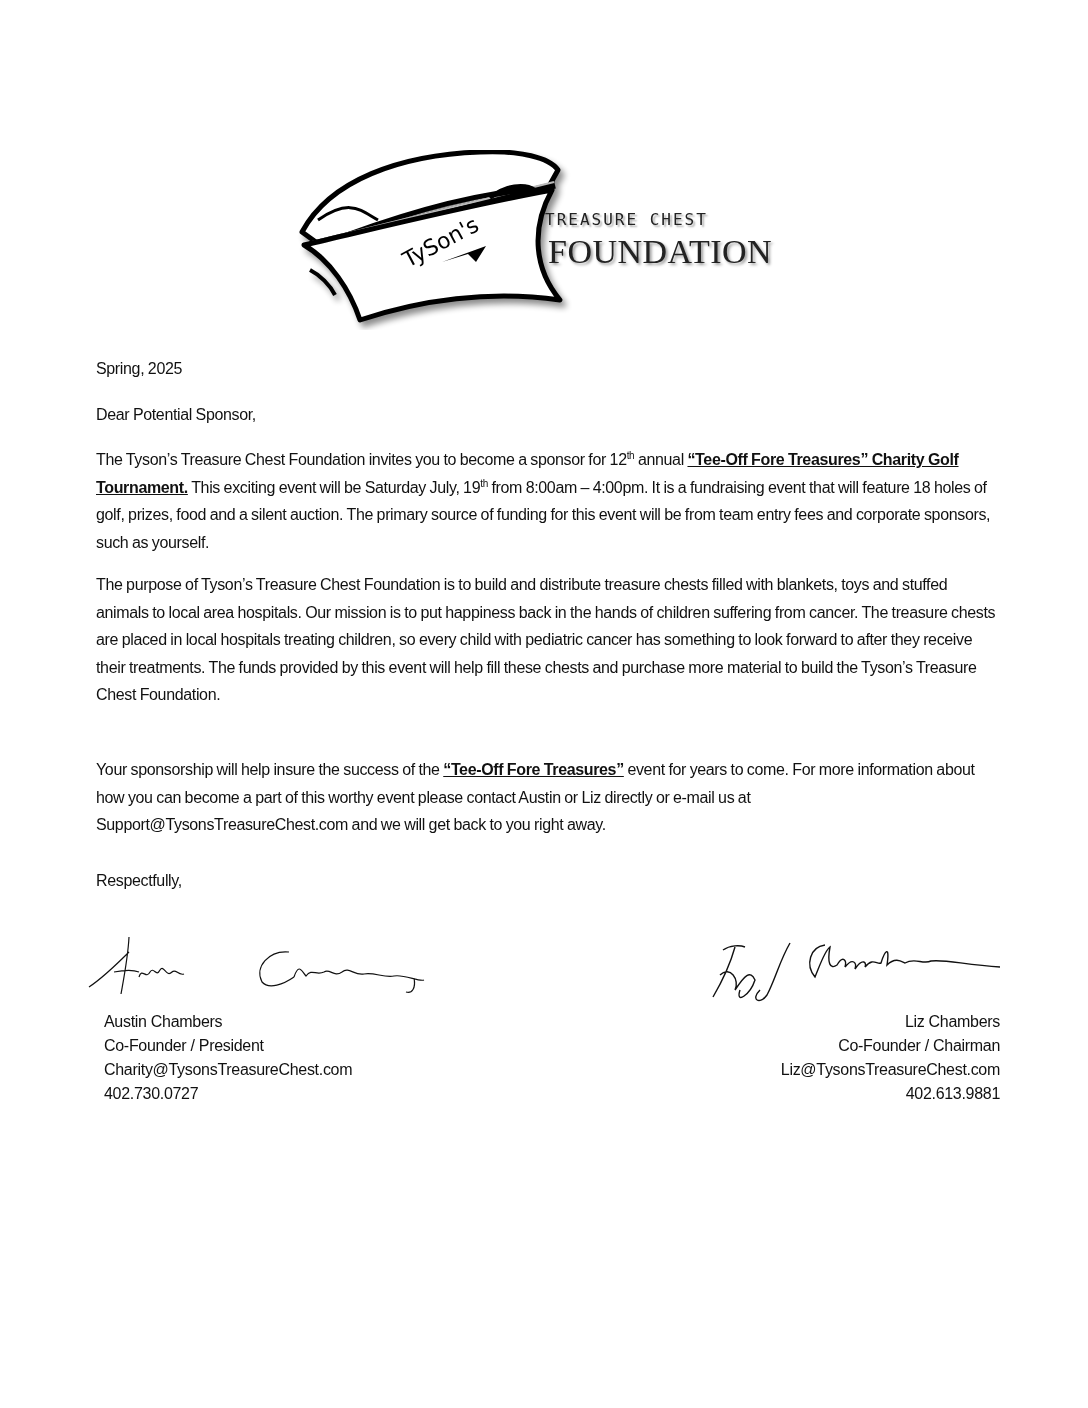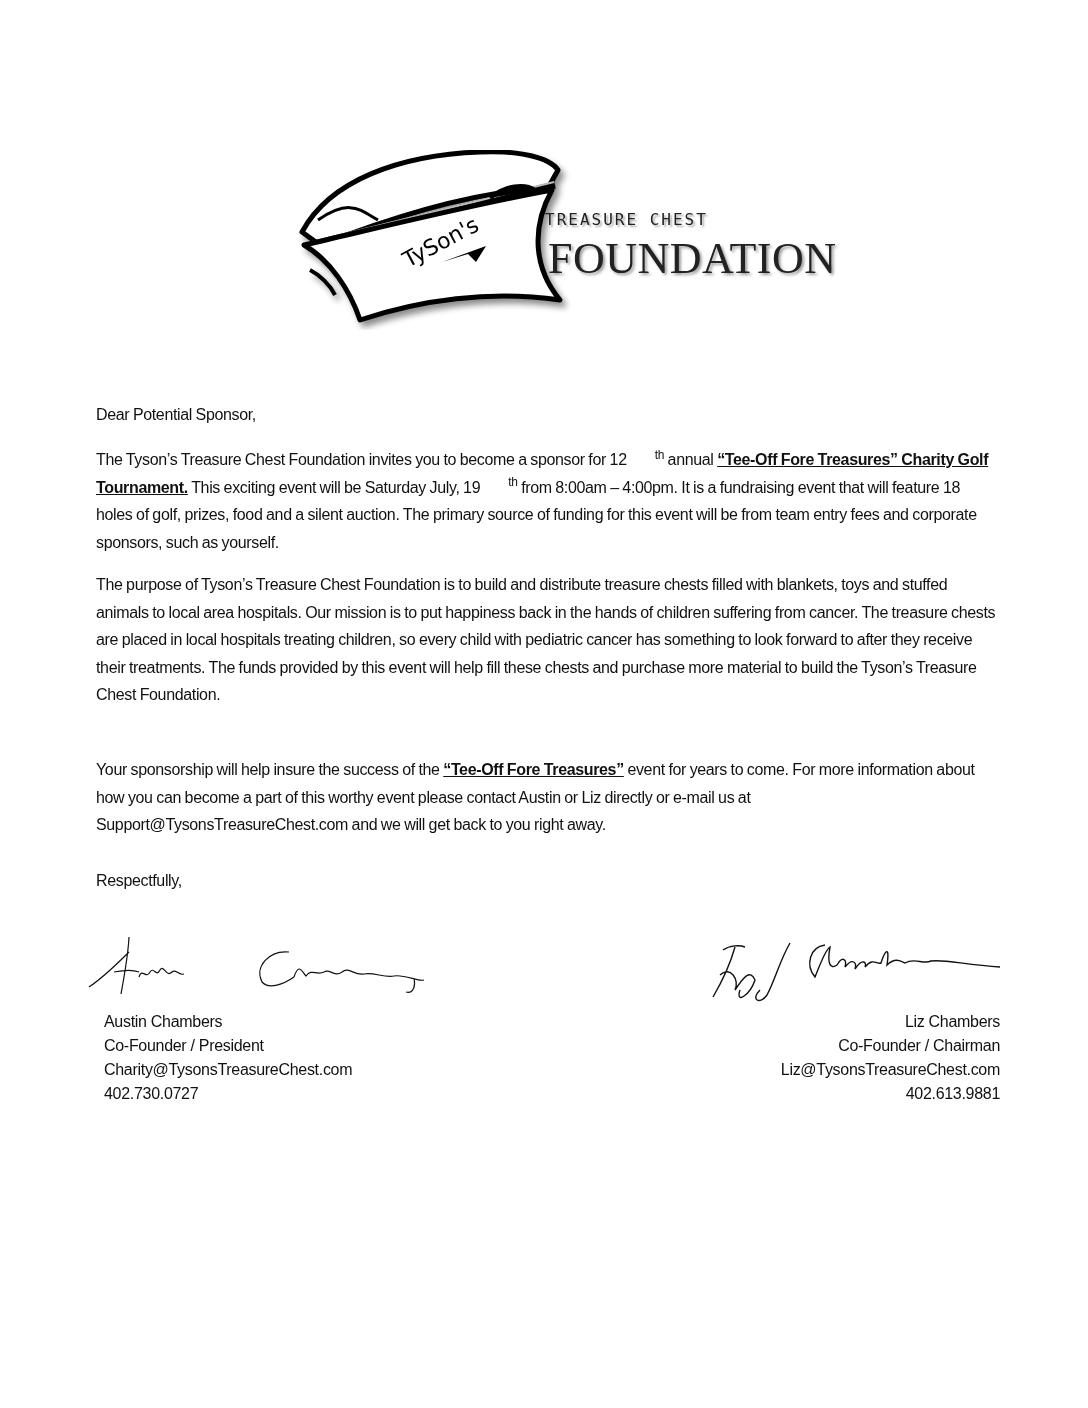--- a/index.html
+++ b/index.html
@@ -3,26 +3,26 @@
 <meta charset="utf-8">
 <style>
   html, body { margin: 0; padding: 0; background: #ffffff; }
   body { width: 1088px; height: 1408px; position: relative; overflow: hidden;
          font-family: "Liberation Sans", sans-serif; color: #111; }
   .page { position: absolute; left: 0; top: 0; width: 1088px; height: 1408px; background: #fff; }
   .logo { position: absolute; left: 290px; top: 150px; width: 510px; height: 180px; }
   .logo-text-1 { position: absolute; left: 545px; top: 210px; font-family: "DejaVu Sans Mono", monospace;
                  font-size: 16px; letter-spacing: 2px; color: #222; text-shadow: 2px 2px 2px #aaa; font-weight: normal; }
   .logo-text-2 { position: absolute; left: 548px; top: 233px; font-family: "Liberation Serif", serif;
-                 font-size: 44px; letter-spacing: 0.5px; color: #222; text-shadow: 2px 2px 3px #999; }
+                 font-size: 34px; letter-spacing: 0.5px; color: #222; text-shadow: 2px 2px 3px #999; }
   .text { position: absolute; left: 96px; width: 900px; font-size: 16px; line-height: 27.5px;
           letter-spacing: -0.35px; word-spacing: -0.5px; }
   .para { margin: 0; }
   .bold-ul { font-weight: bold; text-decoration: underline; }
-  sup { font-size: 12px; line-height: 0; vertical-align: super; padding-left: 28px; }
+  sup { font-size: 10px; line-height: 0; vertical-align: super; }
   .sig { position: absolute; }
   .block-left { position: absolute; left: 96px; top: 1010px; font-size: 16px; line-height: 24px; letter-spacing: -0.3px; margin-left: 8px; }
   .block-right { position: absolute; right: 88px; top: 1010px; font-size: 16px; line-height: 24px; text-align: right; letter-spacing: -0.3px; }
   .block-left div, .block-right div { white-space: nowrap; }
 </style>
 </head>
 <body>
 
 <div class="page">
 
@@ -52,20 +52,21 @@
       <path d="M14 95 C 40 110, 60 140, 70 170 C 130 150, 200 140, 270 150 C 245 120, 240 80, 262 40 C 180 55, 100 75, 14 95 Z" stroke-width="5"></path>
       <path d="M20 120 C 30 125, 40 135, 45 145" fill="none" stroke-width="4"></path>
     </g>
 
     <text x="118" y="118" font-family="DejaVu Sans, sans-serif" font-size="22" fill="#000" transform="rotate(-28 118 118)">TySon's</text>
     <path d="M152 112 L 196 96 L 186 112 L 178 104 Z" fill="#000"></path>
   </svg>
   <div class="logo-text-1">TREASURE CHEST</div>
   <div class="logo-text-2">FOUNDATION</div>
 
+  <div class="text" style="top:355px;">Spring, 2025</div>
   <div class="text" style="top:401px;">Dear Potential Sponsor,</div>
 
   <p class="text para" style="top:446px;">
     <span>The Tyson’s Treasure Chest Foundation invites you to become a sponsor for 12</span><sup>th</sup><span> annual </span><span class="bold-ul">“Tee-Off Fore Treasures” Charity Golf Tournament.</span><span>  This exciting event will be Saturday July, 19</span><sup>th</sup><span> from 8:00am – 4:00pm.  It is a fundraising event that will feature 18 holes of golf, prizes, food and a silent auction.  The primary source of funding for this event will be from team entry fees and corporate sponsors, such as yourself.</span>
   </p>
 
   <p class="text para" style="top:571px;">The purpose of Tyson’s Treasure Chest Foundation is to build and distribute treasure chests filled with blankets, toys and stuffed animals to local area hospitals.  Our mission is to put happiness back in the hands of children suffering from cancer.  The treasure chests are placed in local hospitals treating children, so every child with pediatric cancer has something to look forward to after they receive their treatments.  The funds provided by this event will help fill these chests and purchase more material to build the Tyson’s Treasure Chest Foundation.</p>
 
   <p class="text para" style="top:728px;margin-top:28px;">
     <span>Your sponsorship will help insure the success of the </span><span class="bold-ul">“Tee-Off Fore Treasures”</span><span> event for years to come.  For more information about how you can become a part of this worthy event please contact Austin or Liz directly or e-mail us at Support@TysonsTreasureChest.com and we will get back to you right away.</span>

